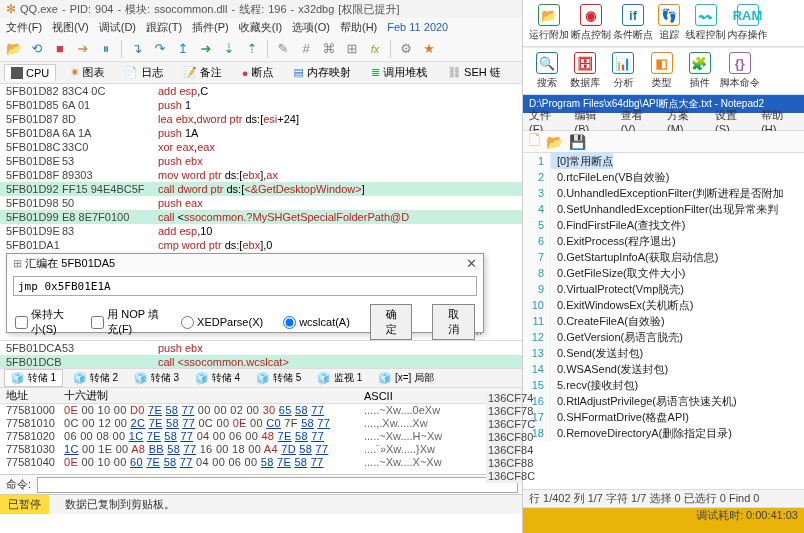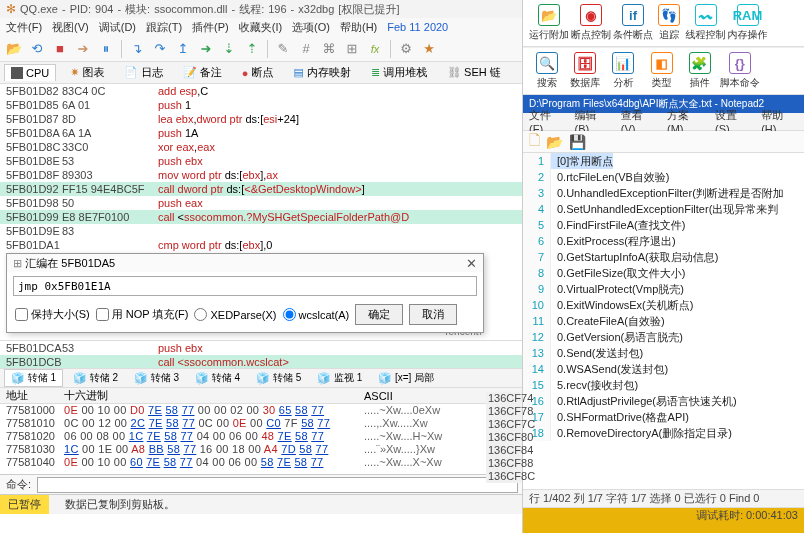--- a/index.html
+++ b/index.html
@@ -43,21 +43,21 @@
 .asm .mnem{color:#000}
 .asm .op-blue{color:#1040c0}
 .asm .op-red{color:#c02020}
 .asm .op-green{color:#108020}
 .hl-call{background:#c8f0e0}
 
 .dlg{position:absolute;left:6px;top:253px;width:478px;height:80px;background:#fff;border:1px solid #999;box-shadow:2px 2px 6px rgba(0,0,0,.2);z-index:10}
 .dlgtitle{height:18px;background:#fafafa;padding:2px 6px;display:flex;align-items:center;justify-content:space-between}
 .dlgtitle .x{cursor:pointer;font-size:13px;color:#555}
 .dlginput{margin:4px 6px;width:calc(100% - 12px);height:20px;border:1px solid #aaa;padding:0 4px;font-family:Consolas,monospace}
-.dlgrow{display:flex;gap:6px;padding:4px 8px}
+.dlgrow{display:flex;gap:20px;padding:4px 8px}
 .dlgrow label{display:flex;align-items:center;gap:3px}
 .dlgbtn{padding:2px 12px;border:1px solid #888;background:#f0f0f0;cursor:pointer}
 .okmsg{text-align:right;padding:0 8px;color:#1a9850;font-size:11px}
 
 .spacer{flex:0 0 88px}
 .midasm{flex:0 0 28px;font-family:Consolas,monospace;font-size:11px;background:#fff;overflow:hidden;border-top:1px solid #ddd}
 
 .dumptabs{height:20px;display:flex;align-items:center;background:#f4f4f4;border-top:1px solid #ddd;border-bottom:1px solid #ddd;gap:4px;padding:0 4px}
 .dtab{display:flex;align-items:center;gap:3px;padding:1px 6px;cursor:pointer;font-size:10px}
 .dtab.active{background:#fff;border:1px solid #ccc}
@@ -192,21 +192,21 @@
         <div class="drow"><span class="addr">5FB01D82</span><span class="bytes">83C4 0C</span><span class="asm"><span class="op-red"><span class="mnem"></span>add<span class="op-red"></span></span> <span class="op-red"><span class="op-blue"></span>esp<span class="op-red"></span></span>,C</span></div>
         <div class="drow"><span class="addr">5FB01D85</span><span class="bytes">6A 01</span><span class="asm"><span class="op-red"><span class="mnem"></span>push<span class="op-red"></span></span> 1</span></div>
         <div class="drow"><span class="addr">5FB01D87</span><span class="bytes">8D</span><span class="asm"><span class="op-red"><span class="mnem"></span>lea<span class="op-red"></span></span> <span class="op-red"><span class="op-blue"></span>ebx<span class="op-red"></span></span>,<span class="op-red"><span class="op-green"></span>dword ptr<span class="op-red"></span></span> ds:[<span class="op-red"><span class="op-blue"></span>esi<span class="op-red"></span></span>+24]</span></div>
         <div class="drow"><span class="addr">5FB01D8A</span><span class="bytes">6A 1A</span><span class="asm"><span class="op-red"><span class="mnem"></span>push<span class="op-red"></span></span> 1A</span></div>
         <div class="drow"><span class="addr">5FB01D8C</span><span class="bytes">33C0</span><span class="asm"><span class="op-red"><span class="mnem"></span>xor<span class="op-red"></span></span> <span class="op-red"><span class="op-blue"></span>eax<span class="op-red"></span></span>,<span class="op-red"><span class="op-blue"></span>eax<span class="op-red"></span></span></span></div>
         <div class="drow"><span class="addr">5FB01D8E</span><span class="bytes">53</span><span class="asm"><span class="op-red"><span class="mnem"></span>push<span class="op-red"></span></span> <span class="op-red"><span class="op-blue"></span>ebx<span class="op-red"></span></span></span></div>
         <div class="drow"><span class="addr">5FB01D8F</span><span class="bytes">89303</span><span class="asm"><span class="op-red"><span class="mnem"></span>mov<span class="op-red"></span></span> <span class="op-red"><span class="op-green"></span>word ptr<span class="op-red"></span></span> ds:[<span class="op-red"><span class="op-blue"></span>ebx<span class="op-red"></span></span>],<span class="op-red"><span class="op-blue"></span>ax<span class="op-red"></span></span></span></div>
         <div class="drow hl-call"><span class="addr">5FB01D92</span><span class="bytes">FF15 94E4BC5F</span><span class="asm"><span class="op-red"><span class="mnem"></span>call<span class="op-red"></span></span> <span class="op-red"><span class="op-green"></span>dword ptr<span class="op-red"></span></span> ds:[<span class="op-red">&lt;&amp;GetDesktopWindow&gt;</span>]</span></div>
         <div class="drow"><span class="addr">5FB01D98</span><span class="bytes">50</span><span class="asm"><span class="op-red"><span class="mnem"></span>push<span class="op-red"></span></span> <span class="op-red"><span class="op-blue"></span>eax<span class="op-red"></span></span></span></div>
         <div class="drow hl-call"><span class="addr">5FB01D99</span><span class="bytes">E8 8E7F0100</span><span class="asm"><span class="op-red"><span class="mnem"></span>call<span class="op-red"></span></span> &lt;<span class="op-red">ssocommon.?MySHGetSpecialFolderPath@D</span></span></div>
-        <div class="drow"><span class="addr">5FB01D9E</span><span class="bytes">83</span></div>
+        <div class="drow"><span class="addr">5FB01D9E</span><span class="bytes">83</span><span class="asm"><span class="op-red"><span class="mnem"></span>add<span class="op-red"></span></span> <span class="op-red"><span class="op-blue"></span>esp<span class="op-red"></span></span>,10</span></div>
         <div class="drow"><span class="addr">5FB01DA1</span><span class="bytes"></span><span class="asm"><span class="op-red"><span class="mnem"></span>cmp<span class="op-red"></span></span> <span class="op-red"><span class="op-green"></span>word ptr<span class="op-red"></span></span> ds:[<span class="op-red"><span class="op-blue"></span>ebx<span class="op-red"></span></span>],0</span></div>
       </div>
     <div class="spacer"></div>
     <div class="midasm" id="midasm">
         <div class="drow"><span class="addr">5FB01DCA</span><span class="bytes">53</span><span class="asm"><span class="op-red"><span class="mnem"></span>push<span class="op-red"></span></span> <span class="op-red"><span class="op-blue"></span>ebx<span class="op-red"></span></span></span></div>
         <div class="drow hl-call"><span class="addr">5FB01DCB</span><span class="bytes"></span><span class="asm"><span class="op-red"><span class="mnem"></span>call<span class="op-red"></span></span> <span class="op-red">&lt;<span class="op-red">ssocommon.wcslcat</span>&gt;</span></span></div>
       </div>
 
     <div class="dumptabs" id="dumptabs">
         <div class="dtab active"><span class="dumpico">🧊</span>转储 1</div>

